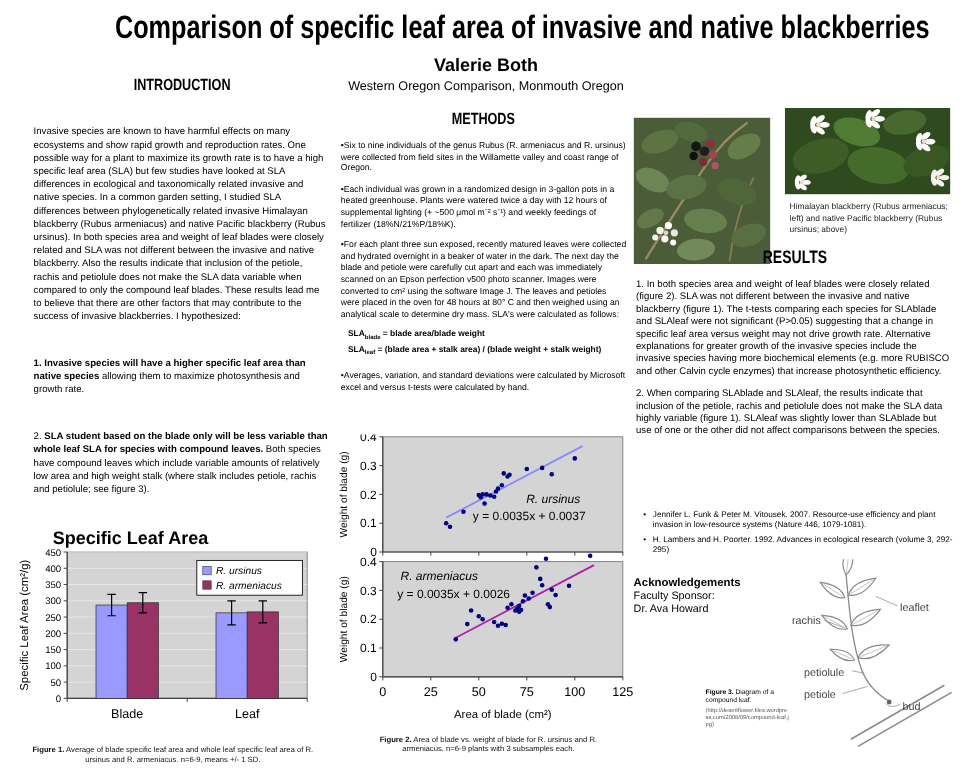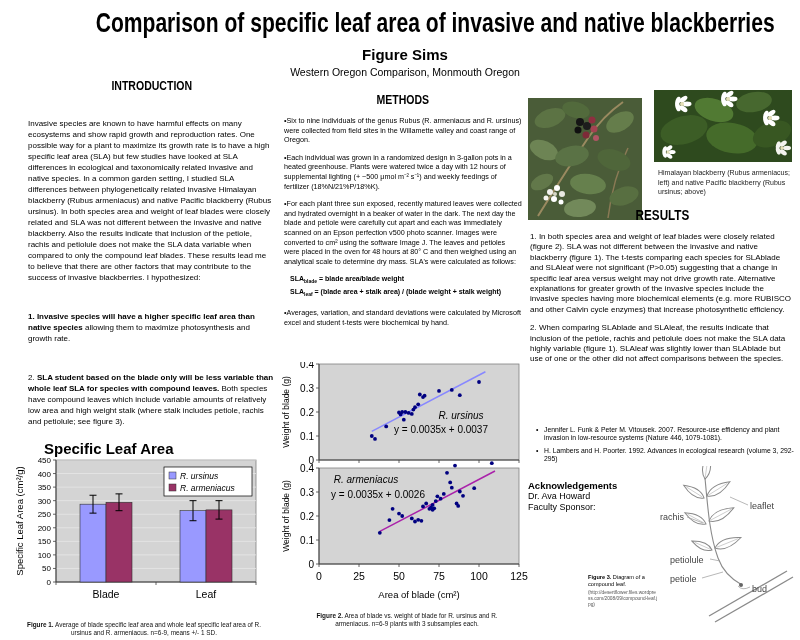--- a/index.html
+++ b/index.html
@@ -13,21 +13,21 @@
     font-weight:bold;white-space:nowrap;letter-spacing:0px;}
   
   #title{top:8px;left:0;width:800px;font-size:27px;}
   #author-block{top:46px;left:245px;width:320px;}
   .author-name{font-size:15px;font-weight:bold;}
   .affiliation{font-size:10.5px;margin-top:3px;}
   
   .sec-head{font-size:13.5px;}
   .sec-head-lg{font-size:15px;}
   
-  #intro{left:28px;top:76px;width:247px;}
+  #intro{left:28px;top:62px;width:247px;}
   .intro-body{font-size:8px;line-height:11px;margin-top:24px;}
   .hyp{font-size:8px;line-height:11px;margin-top:28px;}
   
   #methods{left:284px;top:90px;width:238px;}
   .m-bullet{font-size:7.2px;line-height:9.6px;margin-top:8px;}
   .formulas{margin:8px 0 0 6px;font-size:7px;line-height:9.5px;font-weight:bold;}
   .formulas sub{font-size:5px;}
   
   #results{left:530px;top:206px;width:264px;}
   .r-para{font-size:8px;line-height:10.4px;margin-top:8px;}
@@ -59,41 +59,41 @@
   svg text{font-family:"Liberation Sans",sans-serif;}
 </style>
 </head>
 <body>
 
 <div class="abs center" id="title">
   <span class="condensed">Comparison of specific leaf area of invasive and native blackberries</span>
 </div>
 
 <div class="abs center" id="author-block">
-  <div class="author-name">Figure Sims</div>
+  <div class="author-name">Valerie Both</div>
   <div class="affiliation">Western Oregon Comparison, Monmouth Oregon</div>
 </div>
 
 <div class="abs" id="intro">
   <div class="center"><span class="condensed sec-head">INTRODUCTION</span></div>
   <div class="intro-body">Invasive species are known to have harmful effects on many ecosystems and show rapid growth and reproduction rates. One possible way for a plant to maximize its growth rate is to have a high specific leaf area (SLA) but few studies have looked at SLA differences in ecological and taxonomically related invasive and native species. In a common garden setting, I studied SLA differences between phylogenetically related invasive Himalayan blackberry (Rubus armeniacus) and native Pacific blackberry (Rubus ursinus). In both species area and weight of leaf blades were closely related and SLA was not different between the invasive and native blackberry. Also the results indicate that inclusion of the petiole, rachis and petiolule does not make the SLA data variable when compared to only the compound leaf blades. These results lead me to believe that there are other factors that may contribute to the success of invasive blackberries. I hypothesized:</div>
   <div class="hyp"><b>1.  Invasive species will have a higher specific leaf area than native species</b><span> allowing them to maximize photosynthesis and growth rate.</span></div>
   <div class="hyp"><span>2.  </span><b>SLA student based on the blade only will be less variable than whole leaf SLA for species with compound leaves.</b><span>  Both species have compound leaves which include variable amounts of relatively low area and high weight stalk (where stalk includes petiole, rachis and petiolule; see figure 3).</span></div>
 </div>
 
 <div class="abs" id="methods">
   <div class="center"><span class="condensed sec-head">METHODS</span></div>
   <div class="m-bullet">•Six to nine individuals of the genus Rubus (R. armeniacus and R. ursinus) were collected from field sites in the Willamette valley and coast range of Oregon.</div>
   <div class="m-bullet">•Each individual was grown in a randomized design in 3-gallon pots in a heated greenhouse. Plants were watered twice a day with 12 hours of supplemental lighting (+ ~500 μmol m⁻² s⁻¹) and weekly feedings of fertilizer (18%N/21%P/18%K).</div>
   <div class="m-bullet">•For each plant three sun exposed, recently matured leaves were collected and hydrated overnight in a beaker of water in the dark. The next day the blade and petiole were carefully cut apart and each was immediately scanned on an Epson perfection v500 photo scanner. Images were converted to cm² using the software Image J. The leaves and petioles were placed in the oven for 48 hours at 80° C and then weighed using an analytical scale to determine dry mass. SLA's were calculated as follows:</div>
   <div class="formulas">
     <div><span>SLA</span><sub>blade</sub><span> = blade area/blade weight</span></div>
     <div><span>SLA</span><sub>leaf</sub><span> = (blade area + stalk area) / (blade weight + stalk weight)</span></div>
   </div>
-  <div class="m-bullet">•Averages, variation, and standard deviations were calculated by Microsoft excel and student t-tests were biochemical by hand.</div>
+  <div class="m-bullet">•Averages, variation, and standard deviations were calculated by Microsoft excel and versus t-tests were calculated by hand.</div>
 </div>
 
 <div class="abs" id="photos">
   <svg id="photo-left" width="114" height="122" viewBox="0 0 114 122">
     <rect width="114" height="122" fill="#4a5c38"></rect>
     <path d="M10,118 Q40,70 60,40 Q75,18 95,4" stroke="#9a8a60" stroke-width="2" fill="none"></path>
     <path d="M80,120 Q85,80 100,50" stroke="#8a7a55" stroke-width="1.5" fill="none"></path>
     <ellipse cx="22" cy="20" rx="16" ry="9" transform="rotate(-20 22 20)" fill="#5c7344"></ellipse>
     <ellipse cx="48" cy="12" rx="14" ry="8" transform="rotate(15 48 12)" fill="#526a3c"></ellipse>
     <ellipse cx="92" cy="24" rx="15" ry="9" transform="rotate(-30 92 24)" fill="#657d4b"></ellipse>
@@ -180,22 +180,22 @@
   <div class="r-para">2. When comparing  SLAblade and SLAleaf, the results indicate that inclusion of the petiole, rachis and petiolule does not make the SLA data highly variable (figure 1). SLAleaf was slightly lower than SLAblade but use of one or the other did not affect comparisons between the species.</div>
 </div>
 
 <div class="abs" id="references">
   <div class="ref-item"><span class="bullet">•</span><span>Jennifer L. Funk &amp; Peter M. Vitousek. 2007. Resource-use efficiency and plant invasion in low-resource systems (Nature 446, 1079-1081).</span></div>
   <div class="ref-item"><span class="bullet">•</span><span>H. Lambers and H. Poorter. 1992.  Advances in ecological research  (volume 3, 292-295)</span></div>
 </div>
 
 <div class="abs" id="ack">
   <div class="ack-h">Acknowledgements</div>
+  <div class="ack-line">Faculty Sponsor:</div>
   <div class="ack-line">Dr. Ava Howard</div>
-  <div class="ack-line">Faculty Sponsor:</div>
 </div>
 
 <div class="abs" id="fig1">
   <div class="fig1-title">Specific Leaf Area</div>
   <svg id="bar-chart-svg" width="256" height="158" viewBox="0 0 256 158">
       <rect x="44" y="3" width="200" height="122" fill="#d4d4d4" stroke="#808080" stroke-width="0.8"></rect>
       <line x1="44" y1="111.44444444444444" x2="244" y2="111.44444444444444" stroke="#e7e7e7" stroke-width="0.8"></line>
       <line x1="44" y1="97.88888888888889" x2="244" y2="97.88888888888889" stroke="#e7e7e7" stroke-width="0.8"></line>
       <line x1="44" y1="84.33333333333334" x2="244" y2="84.33333333333334" stroke="#e7e7e7" stroke-width="0.8"></line>
       <line x1="44" y1="70.77777777777777" x2="244" y2="70.77777777777777" stroke="#e7e7e7" stroke-width="0.8"></line>

